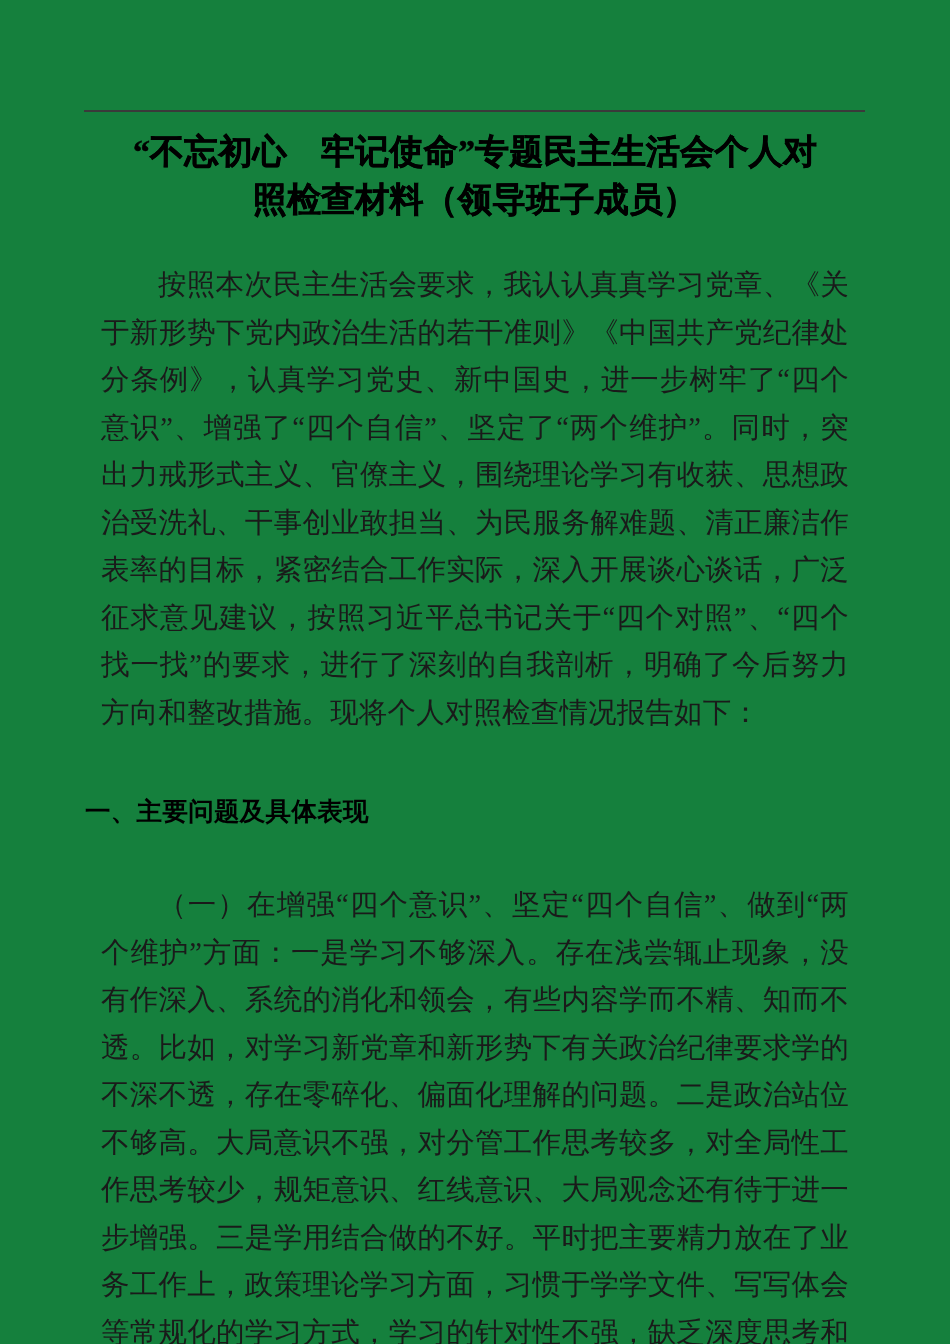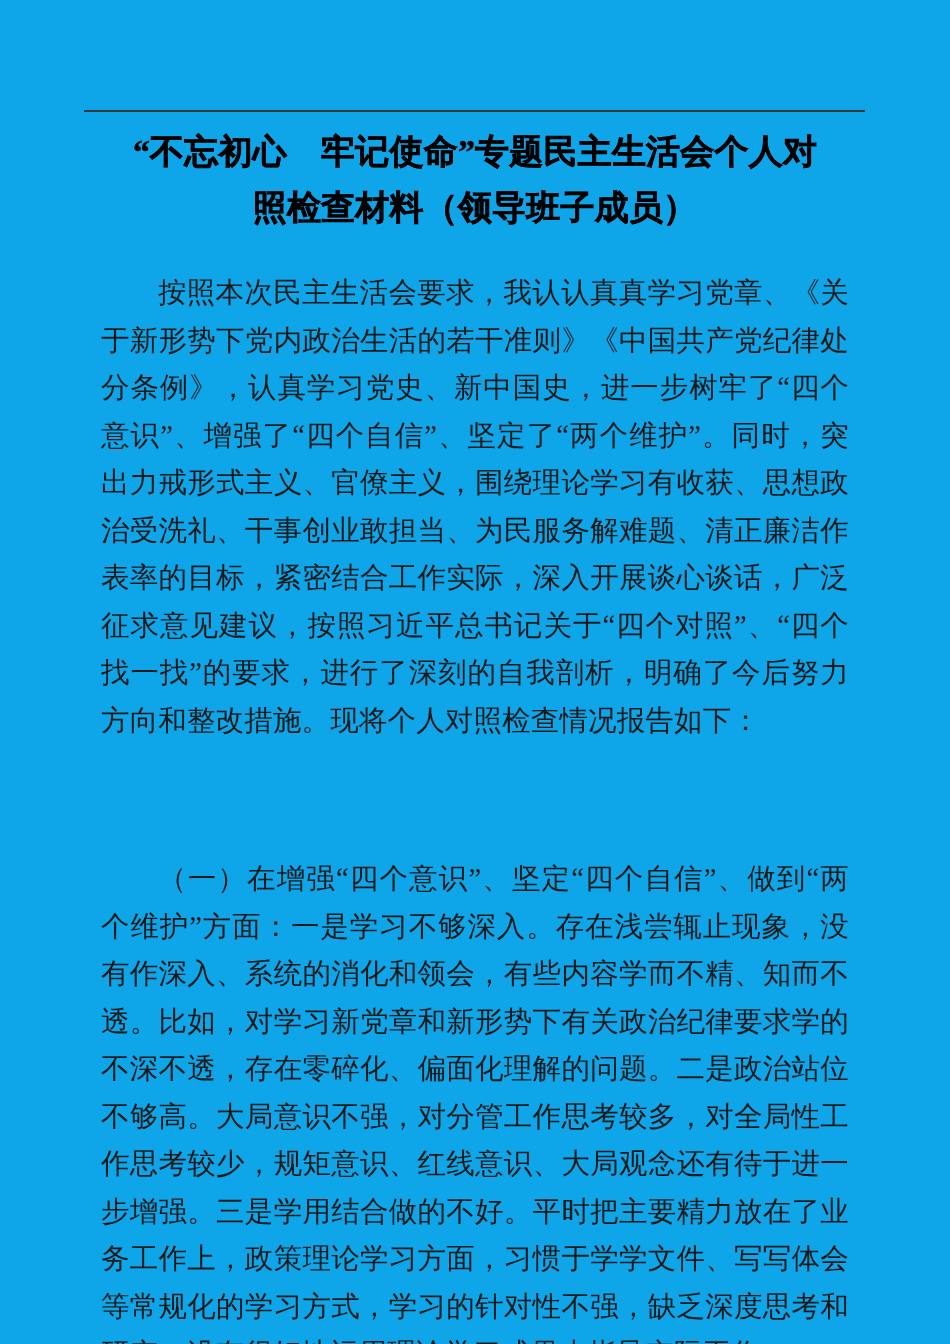--- a/index.html
+++ b/index.html
@@ -15,21 +15,21 @@
     font-family: "Liberation Serif", "DejaVu Serif", serif;
     -webkit-font-smoothing: antialiased;
   }
 
   .page {
     position: absolute;
     left: 0;
     top: 0;
     width: 950px;
     height: 1344px;
-    background: #0ea5e9;
+    background: #15803d;
   }
 
   
   .header-rule {
     position: absolute;
     left: 84px;
     top: 110px;
     width: 781px;
     height: 0;
     border-top: 2px solid #3a3a3a;
@@ -53,21 +53,21 @@
     color: #000000;
     letter-spacing: 0.2px;
     margin: 0;
     padding: 0;
     -webkit-text-stroke: 0.55px #000;
   }
   .doc-title .tline {
     display: block;
   }
   .doc-title .tline-2 {
-    margin-top: 9px;
+    margin-top: 1px;
   }
 
   
   .para {
     font-family: "Liberation Serif", "DejaVu Serif", serif;
     font-size: 28.5px;
     line-height: 47.5px;
     color: #1a1a1a;
     text-align: justify;
     text-justify: inter-ideograph;
@@ -106,19 +106,20 @@
       <span class="tline tline-1">“不忘初心　牢记使命”专题民主生活会个人对</span>
       <span class="tline tline-2">照检查材料（领导班子成员）</span>
     </div>
 
     <div class="spacer-intro"></div>
 
     <p class="para">按照本次民主生活会要求，我认认真真学习党章、《关于新形势下党内政治生活的若干准则》《中国共产党纪律处分条例》，认真学习党史、新中国史，进一步树牢了“四个意识”、增强了“四个自信”、坚定了“两个维护”。同时，突出力戒形式主义、官僚主义，围绕理论学习有收获、思想政治受洗礼、干事创业敢担当、为民服务解难题、清正廉洁作表率的目标，紧密结合工作实际，深入开展谈心谈话，广泛征求意见建议，按照习近平总书记关于“四个对照”、“四个找一找”的要求，进行了深刻的自我剖析，明确了今后努力方向和整改措施。现将个人对照检查情况报告如下：</p>
 
     <div class="spacer-after-p1"></div>
 
+    <p class="section-heading">一、主要问题及具体表现</p>
 
     <div class="spacer-after-h1"></div>
 
     <p class="para">（一）在增强“四个意识”、坚定“四个自信”、做到“两个维护”方面：一是学习不够深入。存在浅尝辄止现象，没有作深入、系统的消化和领会，有些内容学而不精、知而不透。比如，对学习新党章和新形势下有关政治纪律要求学的不深不透，存在零碎化、偏面化理解的问题。二是政治站位不够高。大局意识不强，对分管工作思考较多，对全局性工作思考较少，规矩意识、红线意识、大局观念还有待于进一步增强。三是学用结合做的不好。平时把主要精力放在了业务工作上，政策理论学习方面，习惯于学学文件、写写体会等常规化的学习方式，学习的针对性不强，缺乏深度思考和研究，没有很好地运用理论学习成果来指导实际工作。</p>
 
   </div>
 </div>
 
 </body></html>

